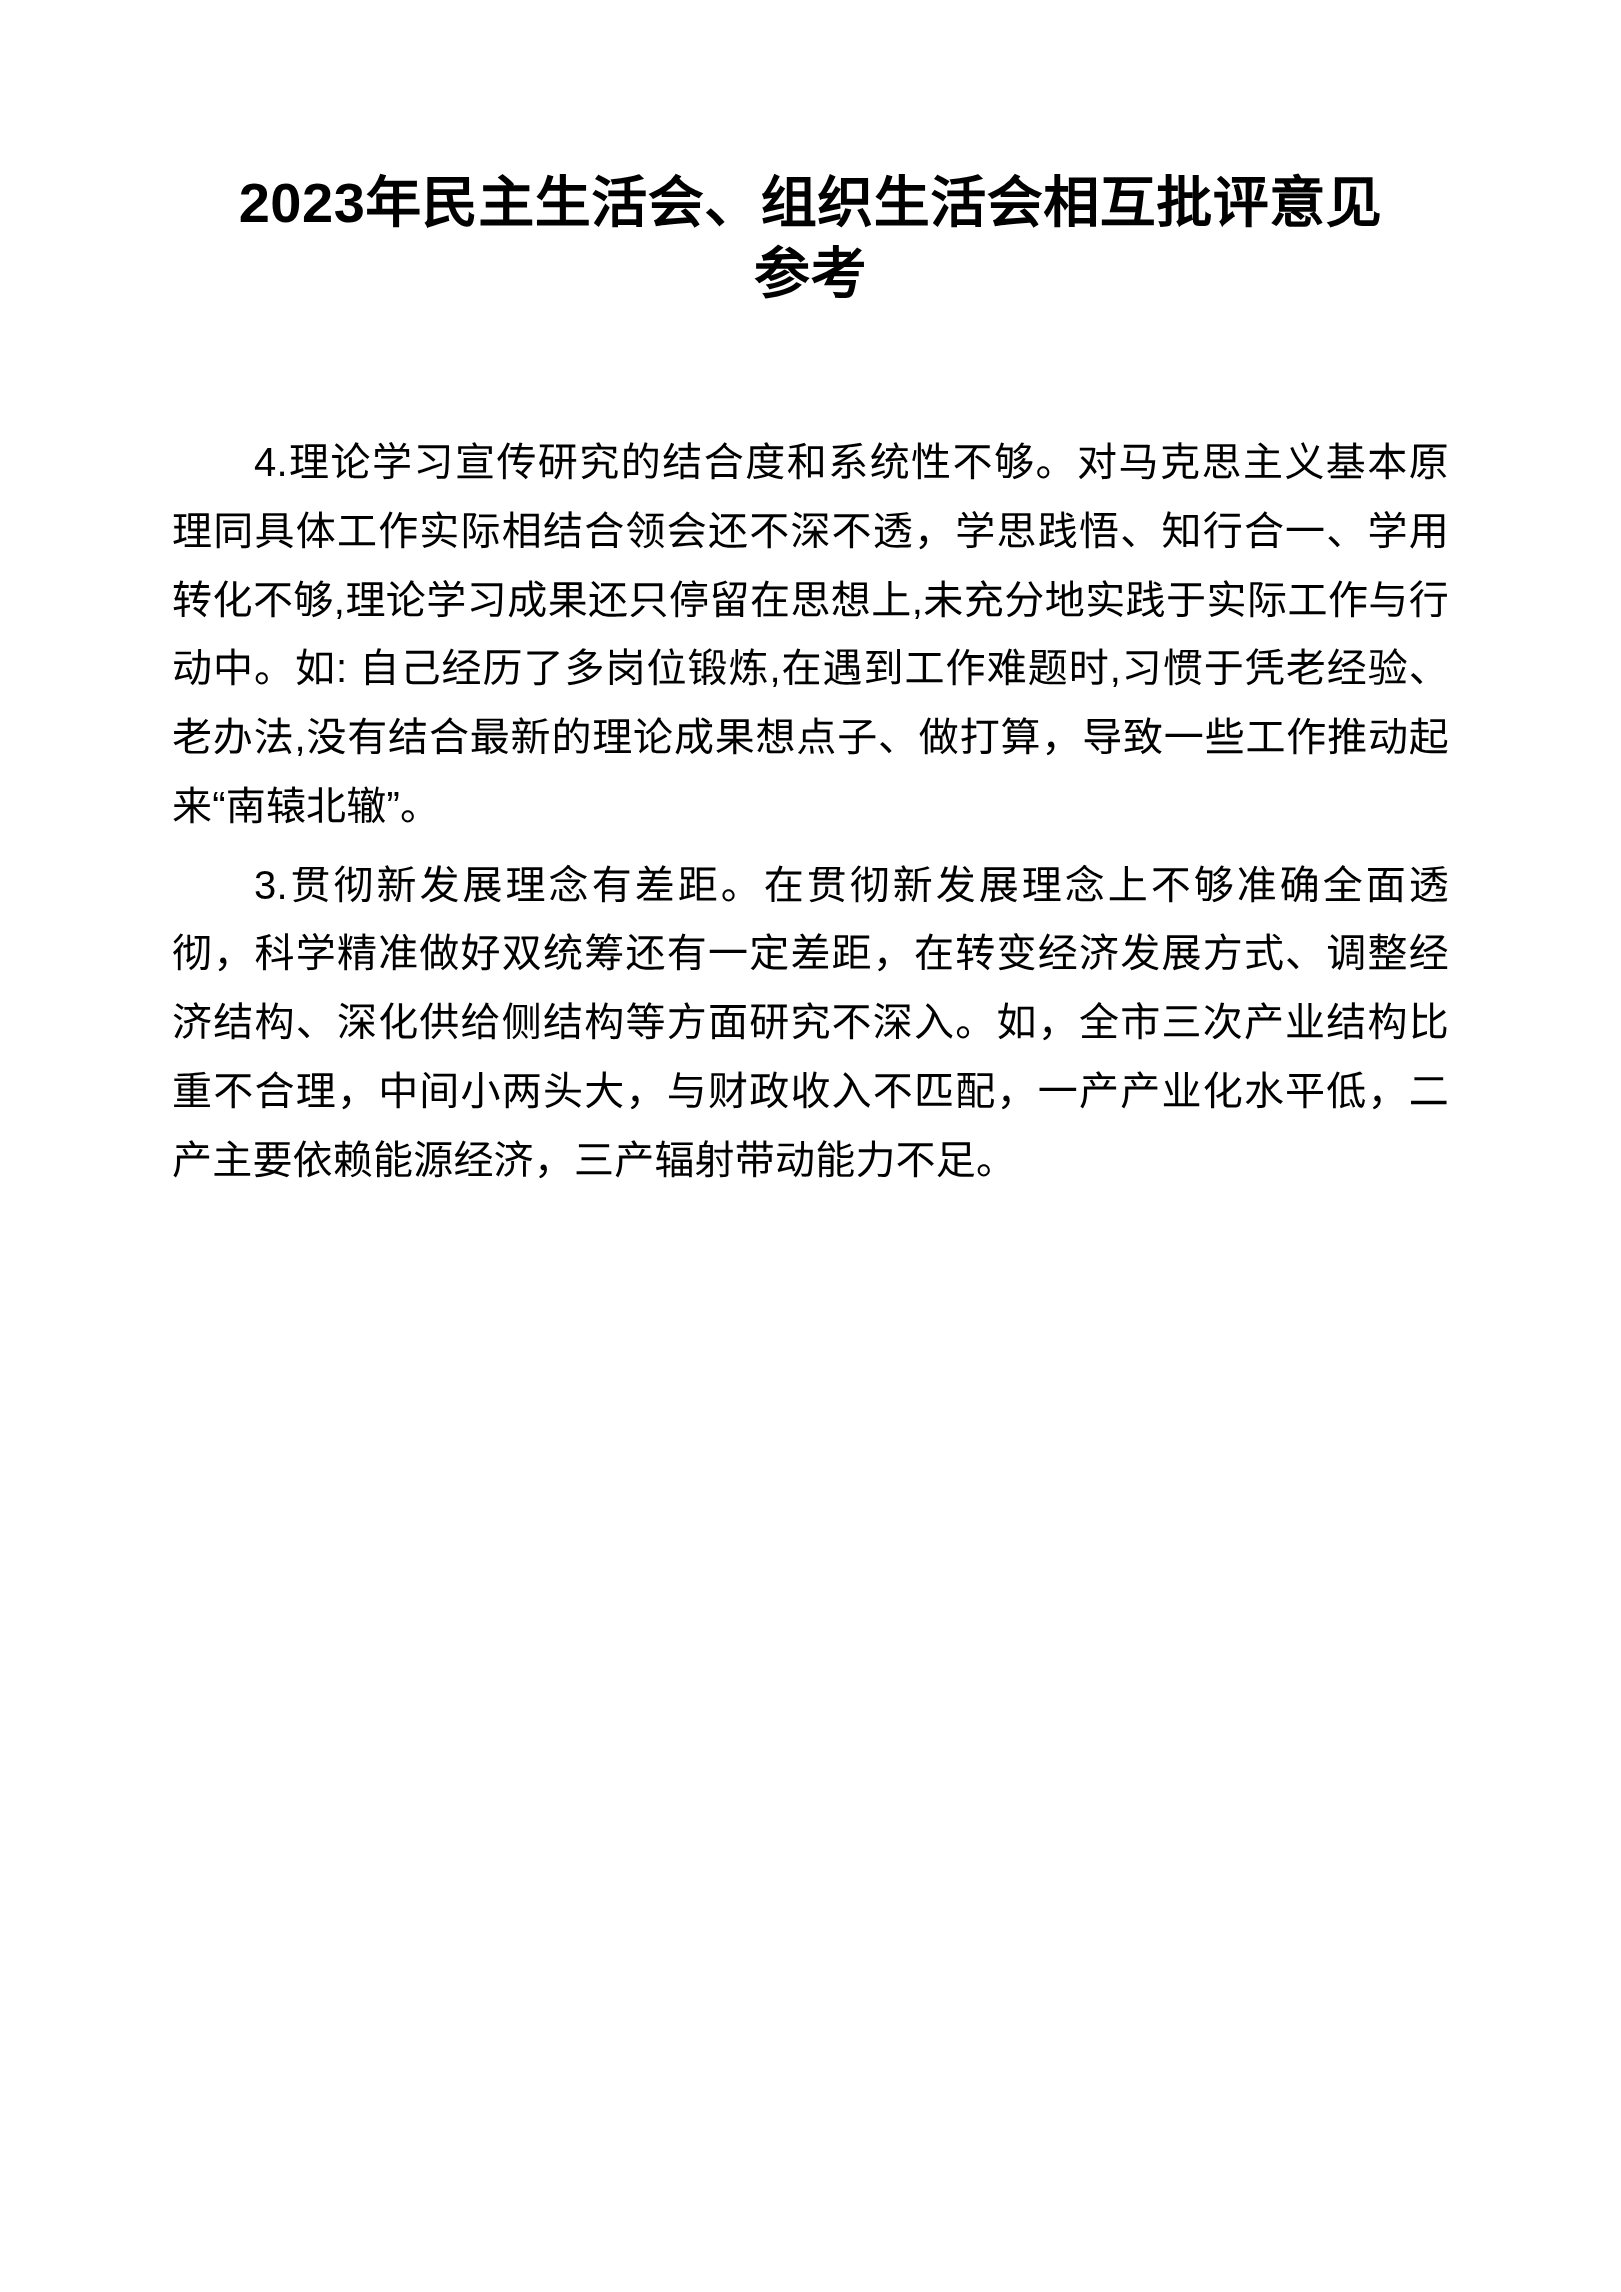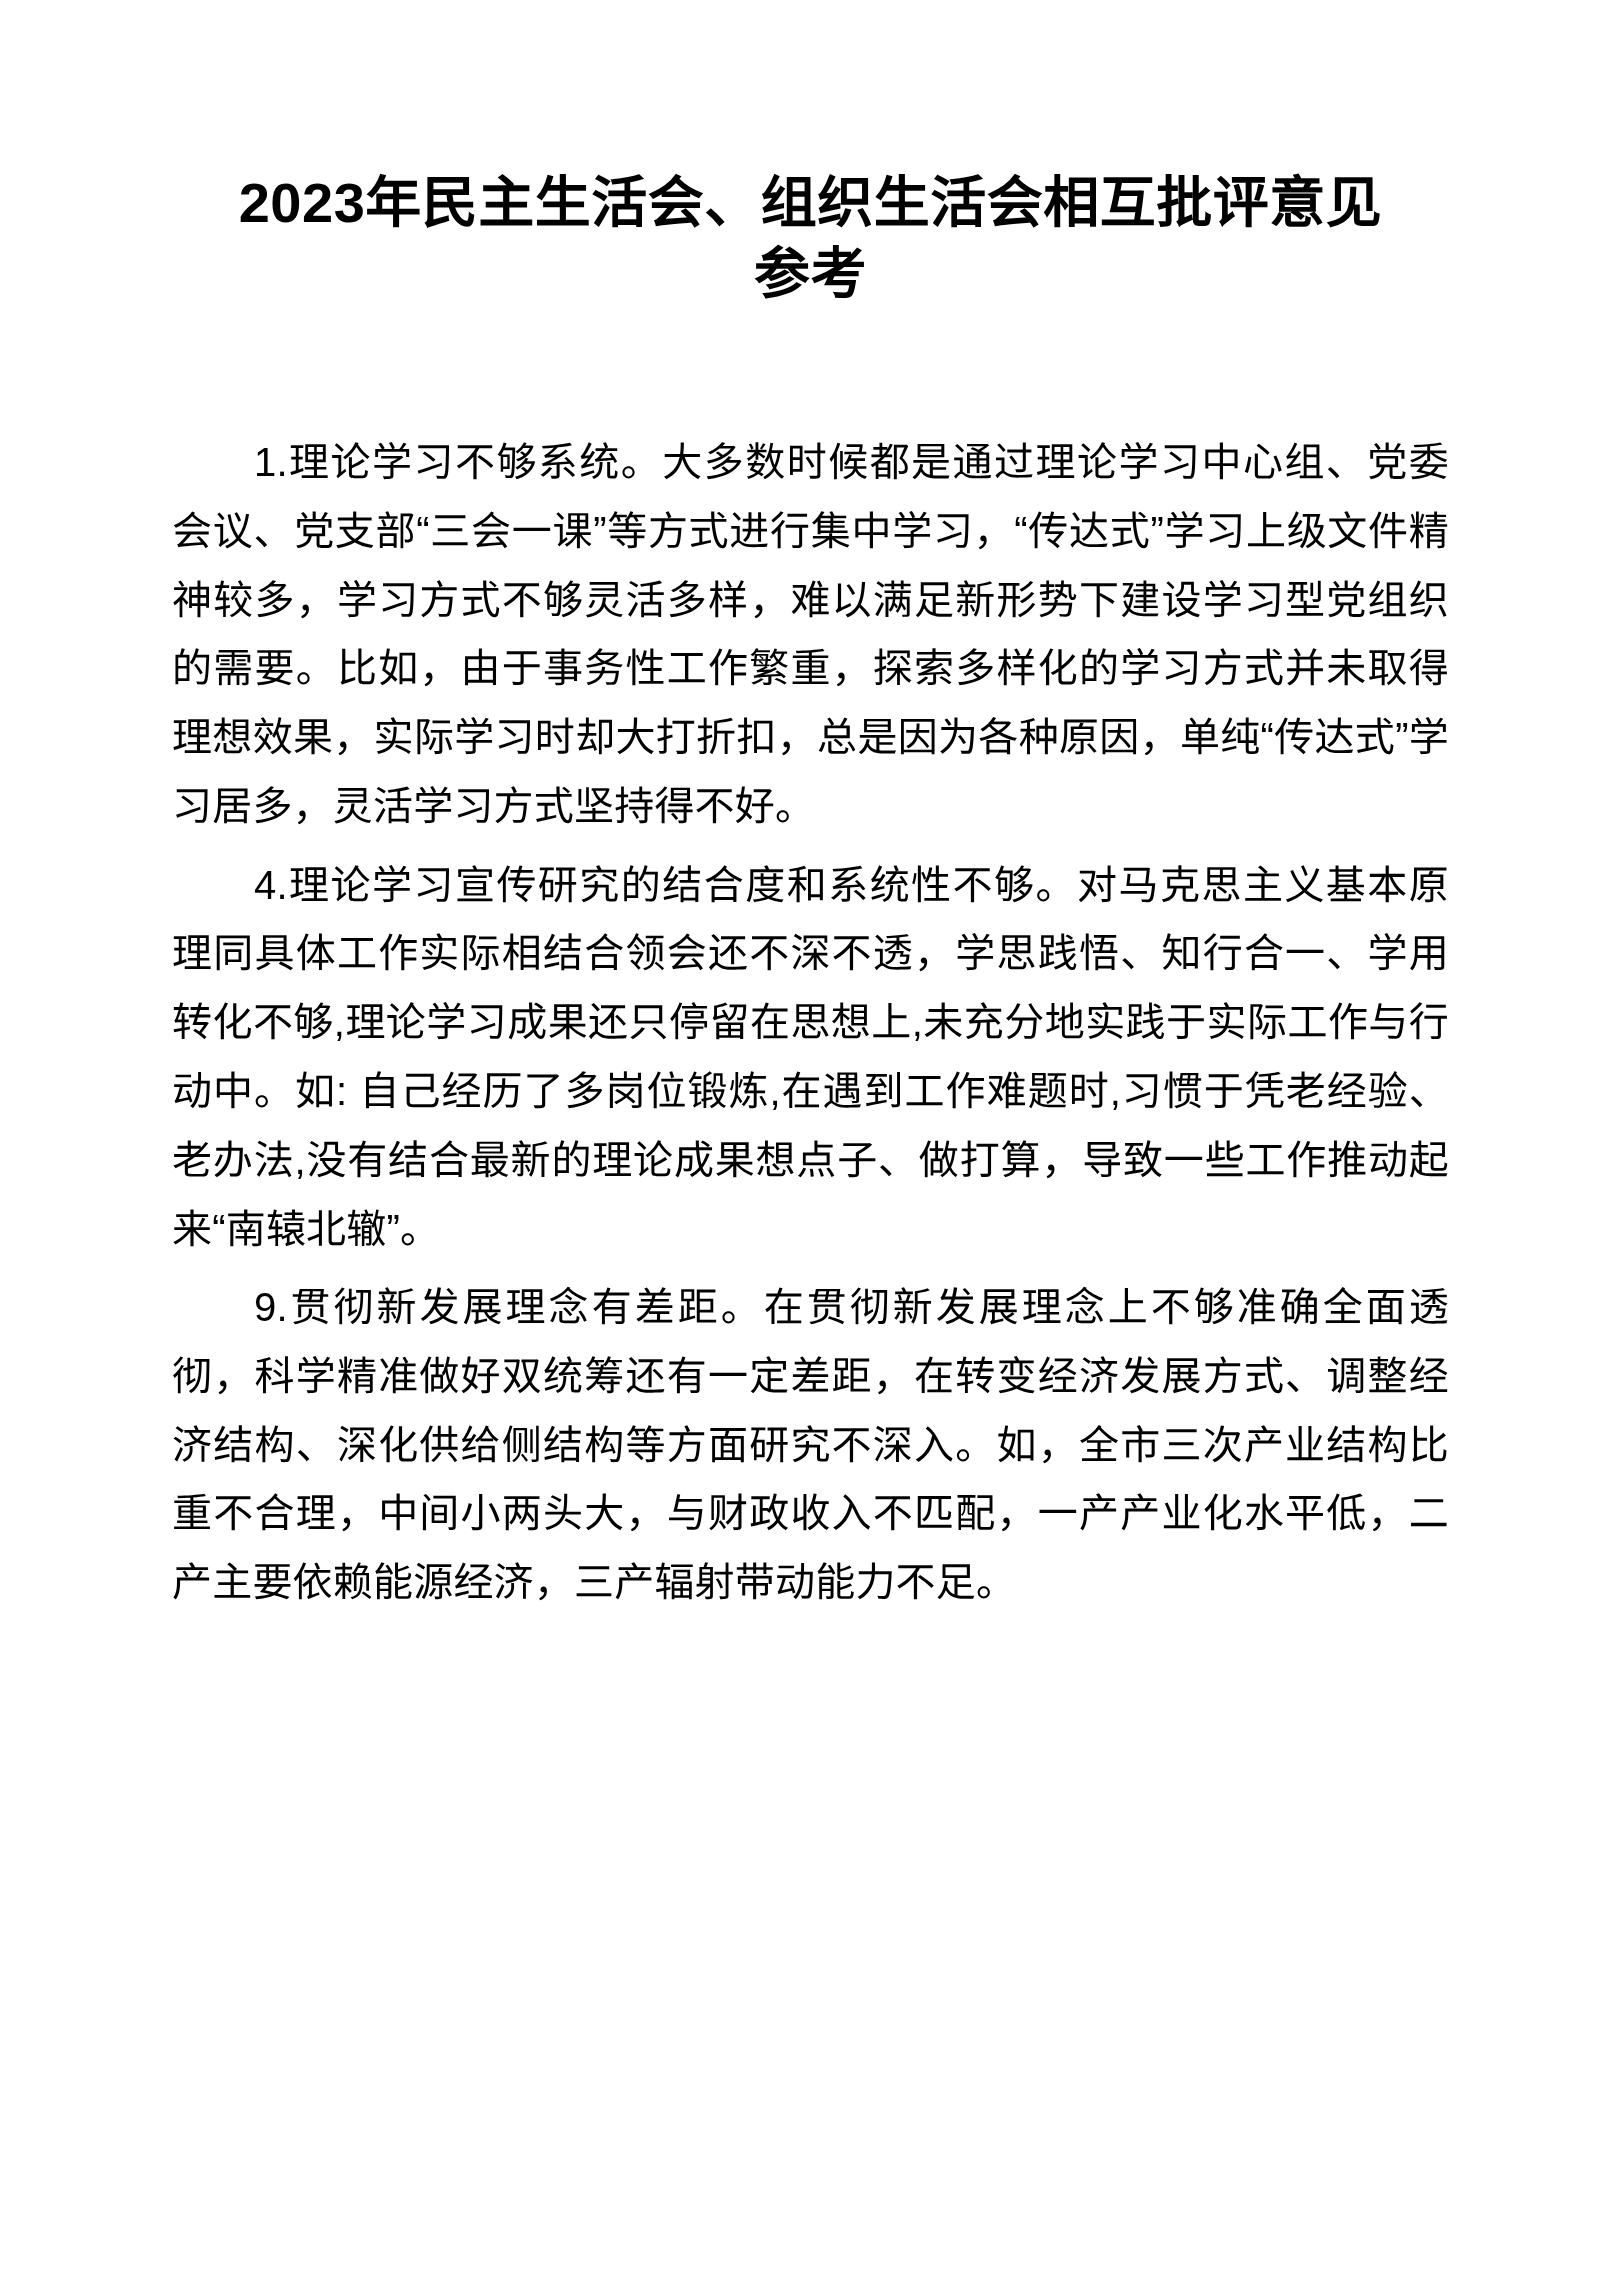--- a/index.html
+++ b/index.html
@@ -44,19 +44,18 @@
   }
 </style>
 </head>
 <body>
 
 <div class="page">
 
   <h1 class="doc-title">2023年民主生活会、组织生活会相互批评意见参考</h1>
 
   <div class="body-block">
-    <p class="para">1.理论学习不够系统。大多数时候都是通过理论学习中心组、党委会议、党支部“三会一课”等方式进行集中学习，“传达式”学习上级文件精神较多，学习方式不够灵活多样，难以满足新形势下建设学习型党组织的需要。比如，由于事务性工作繁重，探索多样化的学习方式并未取得理想效果，实际学习时却大打折扣，总是因为各种原因，单纯“传达式”学习居多，灵活学习方式坚持得不好。</p>
     <p class="para">4.理论学习宣传研究的结合度和系统性不够。对马克思主义基本原理同具体工作实际相结合领会还不深不透，学思践悟、知行合一、学用转化不够,理论学习成果还只停留在思想上,未充分地实践于实际工作与行动中。如: 自己经历了多岗位锻炼,在遇到工作难题时,习惯于凭老经验、老办法,没有结合最新的理论成果想点子、做打算，导致一些工作推动起来“南辕北辙”。</p>
-    <p class="para">9.贯彻新发展理念有差距。在贯彻新发展理念上不够准确全面透彻，科学精准做好双统筹还有一定差距，在转变经济发展方式、调整经济结构、深化供给侧结构等方面研究不深入。如，全市三次产业结构比重不合理，中间小两头大，与财政收入不匹配，一产产业化水平低，二产主要依赖能源经济，三产辐射带动能力不足。</p>
+    <p class="para">3.贯彻新发展理念有差距。在贯彻新发展理念上不够准确全面透彻，科学精准做好双统筹还有一定差距，在转变经济发展方式、调整经济结构、深化供给侧结构等方面研究不深入。如，全市三次产业结构比重不合理，中间小两头大，与财政收入不匹配，一产产业化水平低，二产主要依赖能源经济，三产辐射带动能力不足。</p>
   </div>
 
 </div>
 
 
 </body></html>

